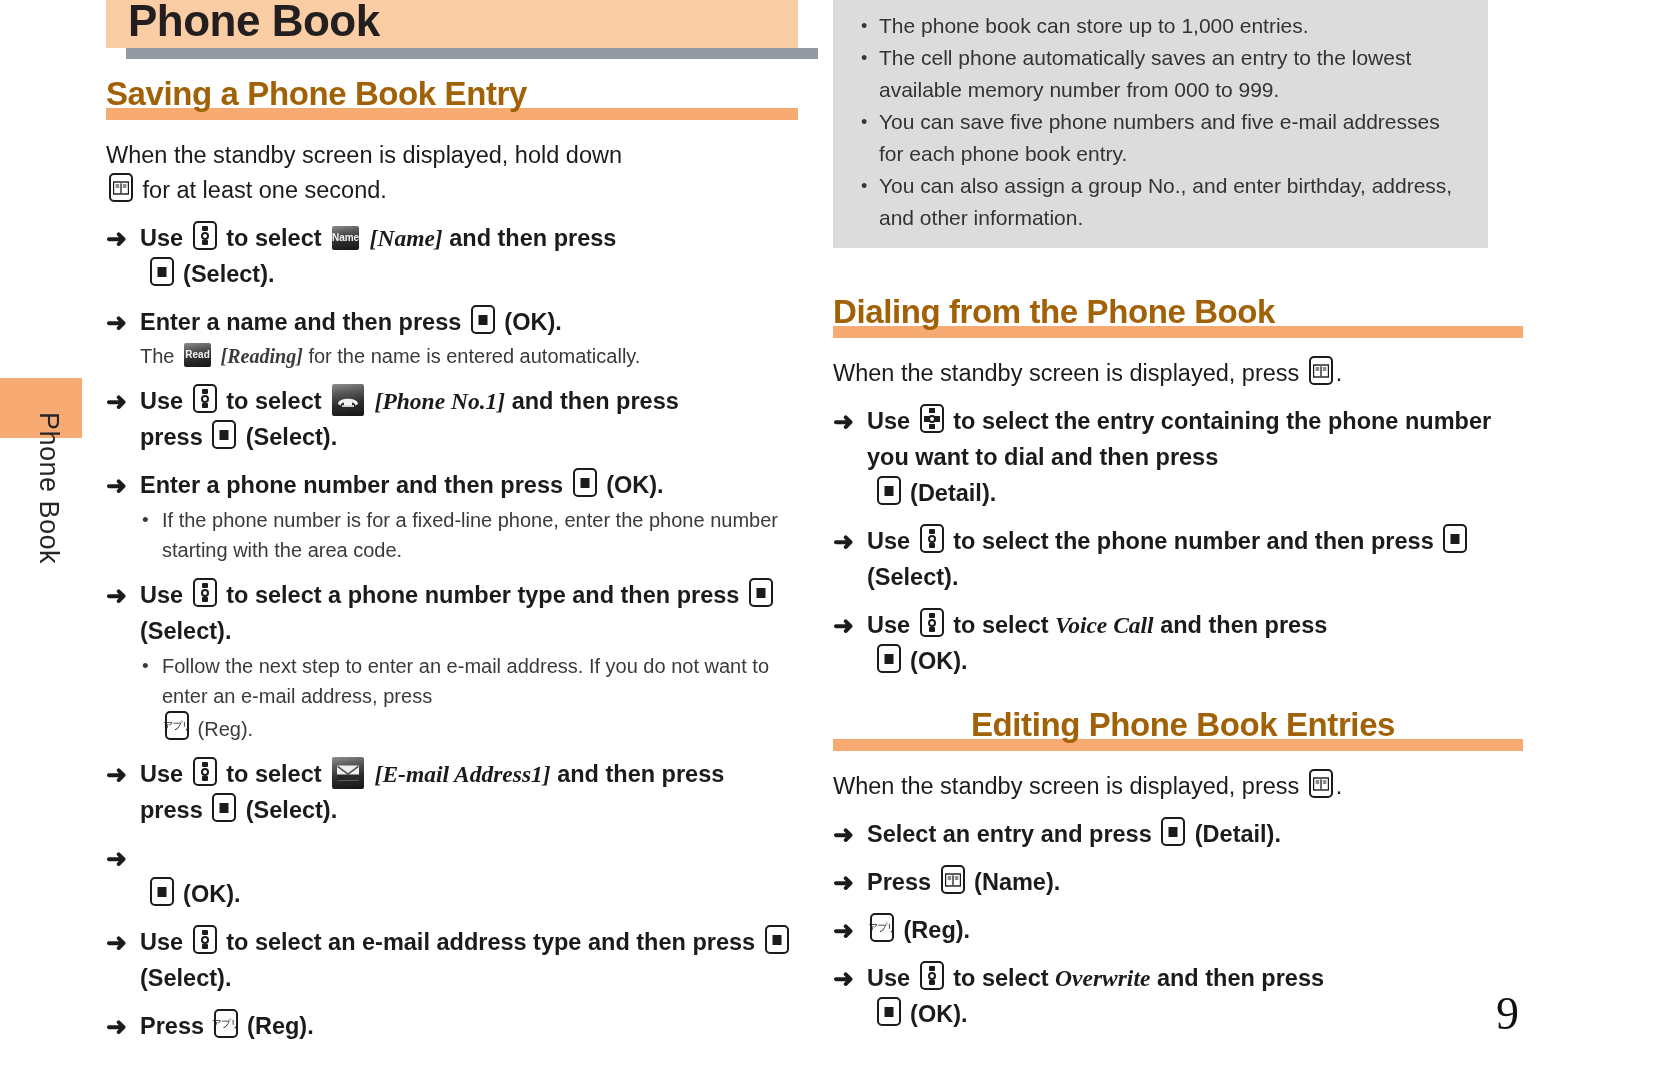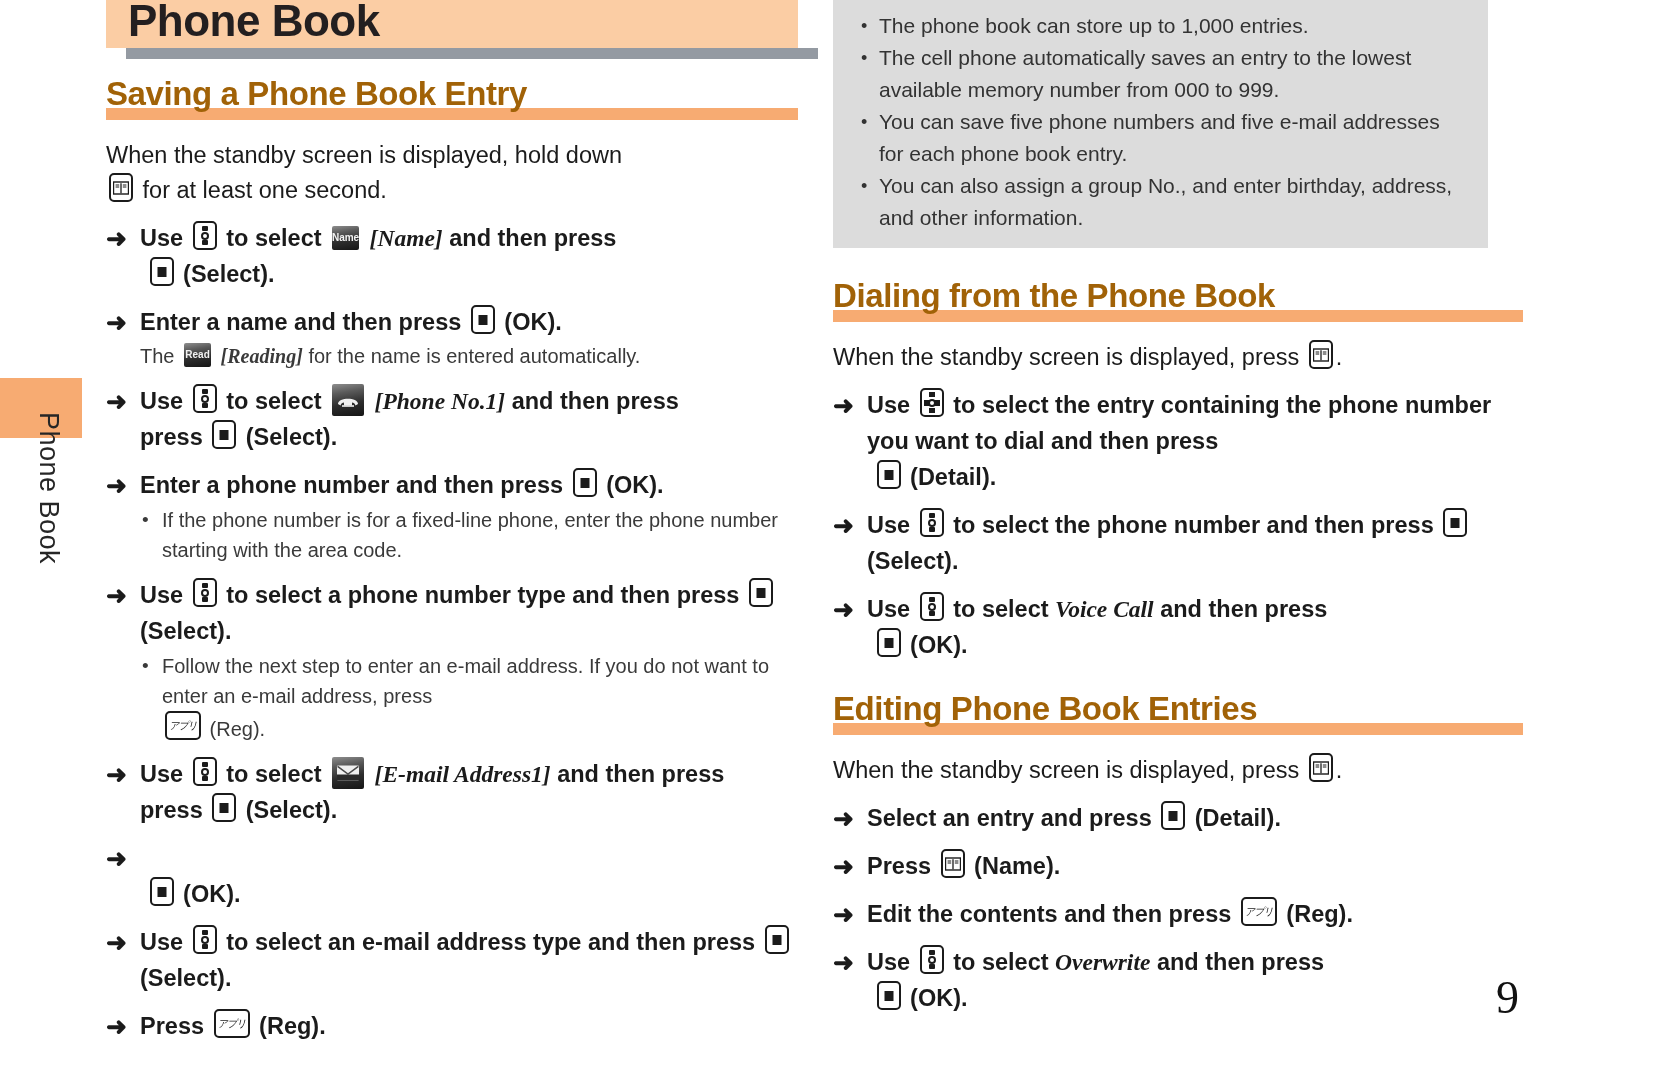--- a/index.html
+++ b/index.html
@@ -98,21 +98,21 @@
   .key.nav i{position:absolute;background:#1b1b1b;}
   .key.nav i.u{left:50%;top:2px;width:6px;height:5px;transform:translateX(-50%);}
   .key.nav i.d{left:50%;bottom:2px;width:6px;height:5px;transform:translateX(-50%);}
   .key.nav i.l{left:2px;top:50%;width:5px;height:6px;transform:translateY(-50%);}
   .key.nav i.r{right:2px;top:50%;width:5px;height:6px;transform:translateY(-50%);}
   .key.nav i.c{left:50%;top:50%;width:8px;height:8px;border-radius:50%;
     background:none;border:2px solid #1b1b1b;transform:translate(-50%,-50%);box-sizing:border-box;}
   
   .key.book svg{position:absolute;left:50%;top:50%;transform:translate(-50%,-50%);}
   
-  .key.app{width:36px;font-style:italic;}
+  .key.app{width:24px;}
   .key.app span{
     position:absolute;left:50%;top:50%;transform:translate(-50%,-50%);
     font-size:10px;line-height:10px;letter-spacing:-1px;white-space:nowrap;
     font-family:"DejaVu Sans", sans-serif;font-weight:normal;color:#1b1b1b;
   }
 
   
   .badge{
     display:inline-block;vertical-align:-7px;margin:0 4px;
     width:32px;height:32px;border-radius:2px;position:relative;
@@ -304,21 +304,21 @@
           <span class="bl">•</span>
           <span>You can save five phone numbers and five e-mail addresses for each phone book entry.</span>
         </li>
         <li>
           <span class="bl">•</span>
           <span>You can also assign a group No., and enter birthday, address, and other information.</span>
         </li>
       </ul>
     </div>
 
-    <div class="sec" style="margin-top:28px;">
+    <div class="sec" style="margin-top:44px;">
       <span class="h">Dialing from the Phone Book</span>
       <span class="rule" style="width:690px;"></span>
     </div>
 
     <div class="lead">
       <span>When the standby screen is displayed, press</span>
       <span class="key book">
         <svg width="16" height="14" viewBox="0 0 16 14">
             <rect x="0.5" y="1" width="15" height="12" fill="none" stroke="#1b1b1b" stroke-width="1.4"></rect>
             <path d="M8 2.2 V12.2" stroke="#1b1b1b" stroke-width="1.3"></path>
@@ -349,21 +349,21 @@
       <span class="arw">➜</span>
       <span>Use</span>
       <span class="key ud"><i></i></span>
       <span>to select</span>
       <span class="ital">Voice Call</span>
       <span>and then press</span><br>
       &nbsp;<span class="key center"></span>
       <span>(OK).</span>
     </div>
 
-    <div class="sec" style="">
+    <div class="sec" style="text-align:center;">
       <span class="h">Editing Phone Book Entries</span>
       <span class="rule" style="width:690px;"></span>
     </div>
 
     <div class="lead">
       <span>When the standby screen is displayed, press</span>
       <span class="key book">
         <svg width="16" height="14" viewBox="0 0 16 14">
             <rect x="0.5" y="1" width="15" height="12" fill="none" stroke="#1b1b1b" stroke-width="1.4"></rect>
             <path d="M8 2.2 V12.2" stroke="#1b1b1b" stroke-width="1.3"></path>
@@ -387,21 +387,20 @@
             <rect x="0.5" y="1" width="15" height="12" fill="none" stroke="#1b1b1b" stroke-width="1.4"></rect>
             <path d="M8 2.2 V12.2" stroke="#1b1b1b" stroke-width="1.3"></path>
             <path d="M2.6 4 H6.2 M2.6 6 H6.2 M9.8 4 H13.4 M9.8 6 H13.4" stroke="#1b1b1b" stroke-width="1"></path>
           </svg>
       </span>
       <span>(Name).</span>
     </div>
 
     <div class="step">
       <span class="arw">➜</span>
-      <span>Edit the contents and then press</span>
       <span class="key app"><span>アプリ</span></span>
       <span>(Reg).</span>
     </div>
 
     <div class="step">
       <span class="arw">➜</span>
       <span>Use</span>
       <span class="key ud"><i></i></span>
       <span>to select</span>
       <span class="ital">Overwrite</span>

